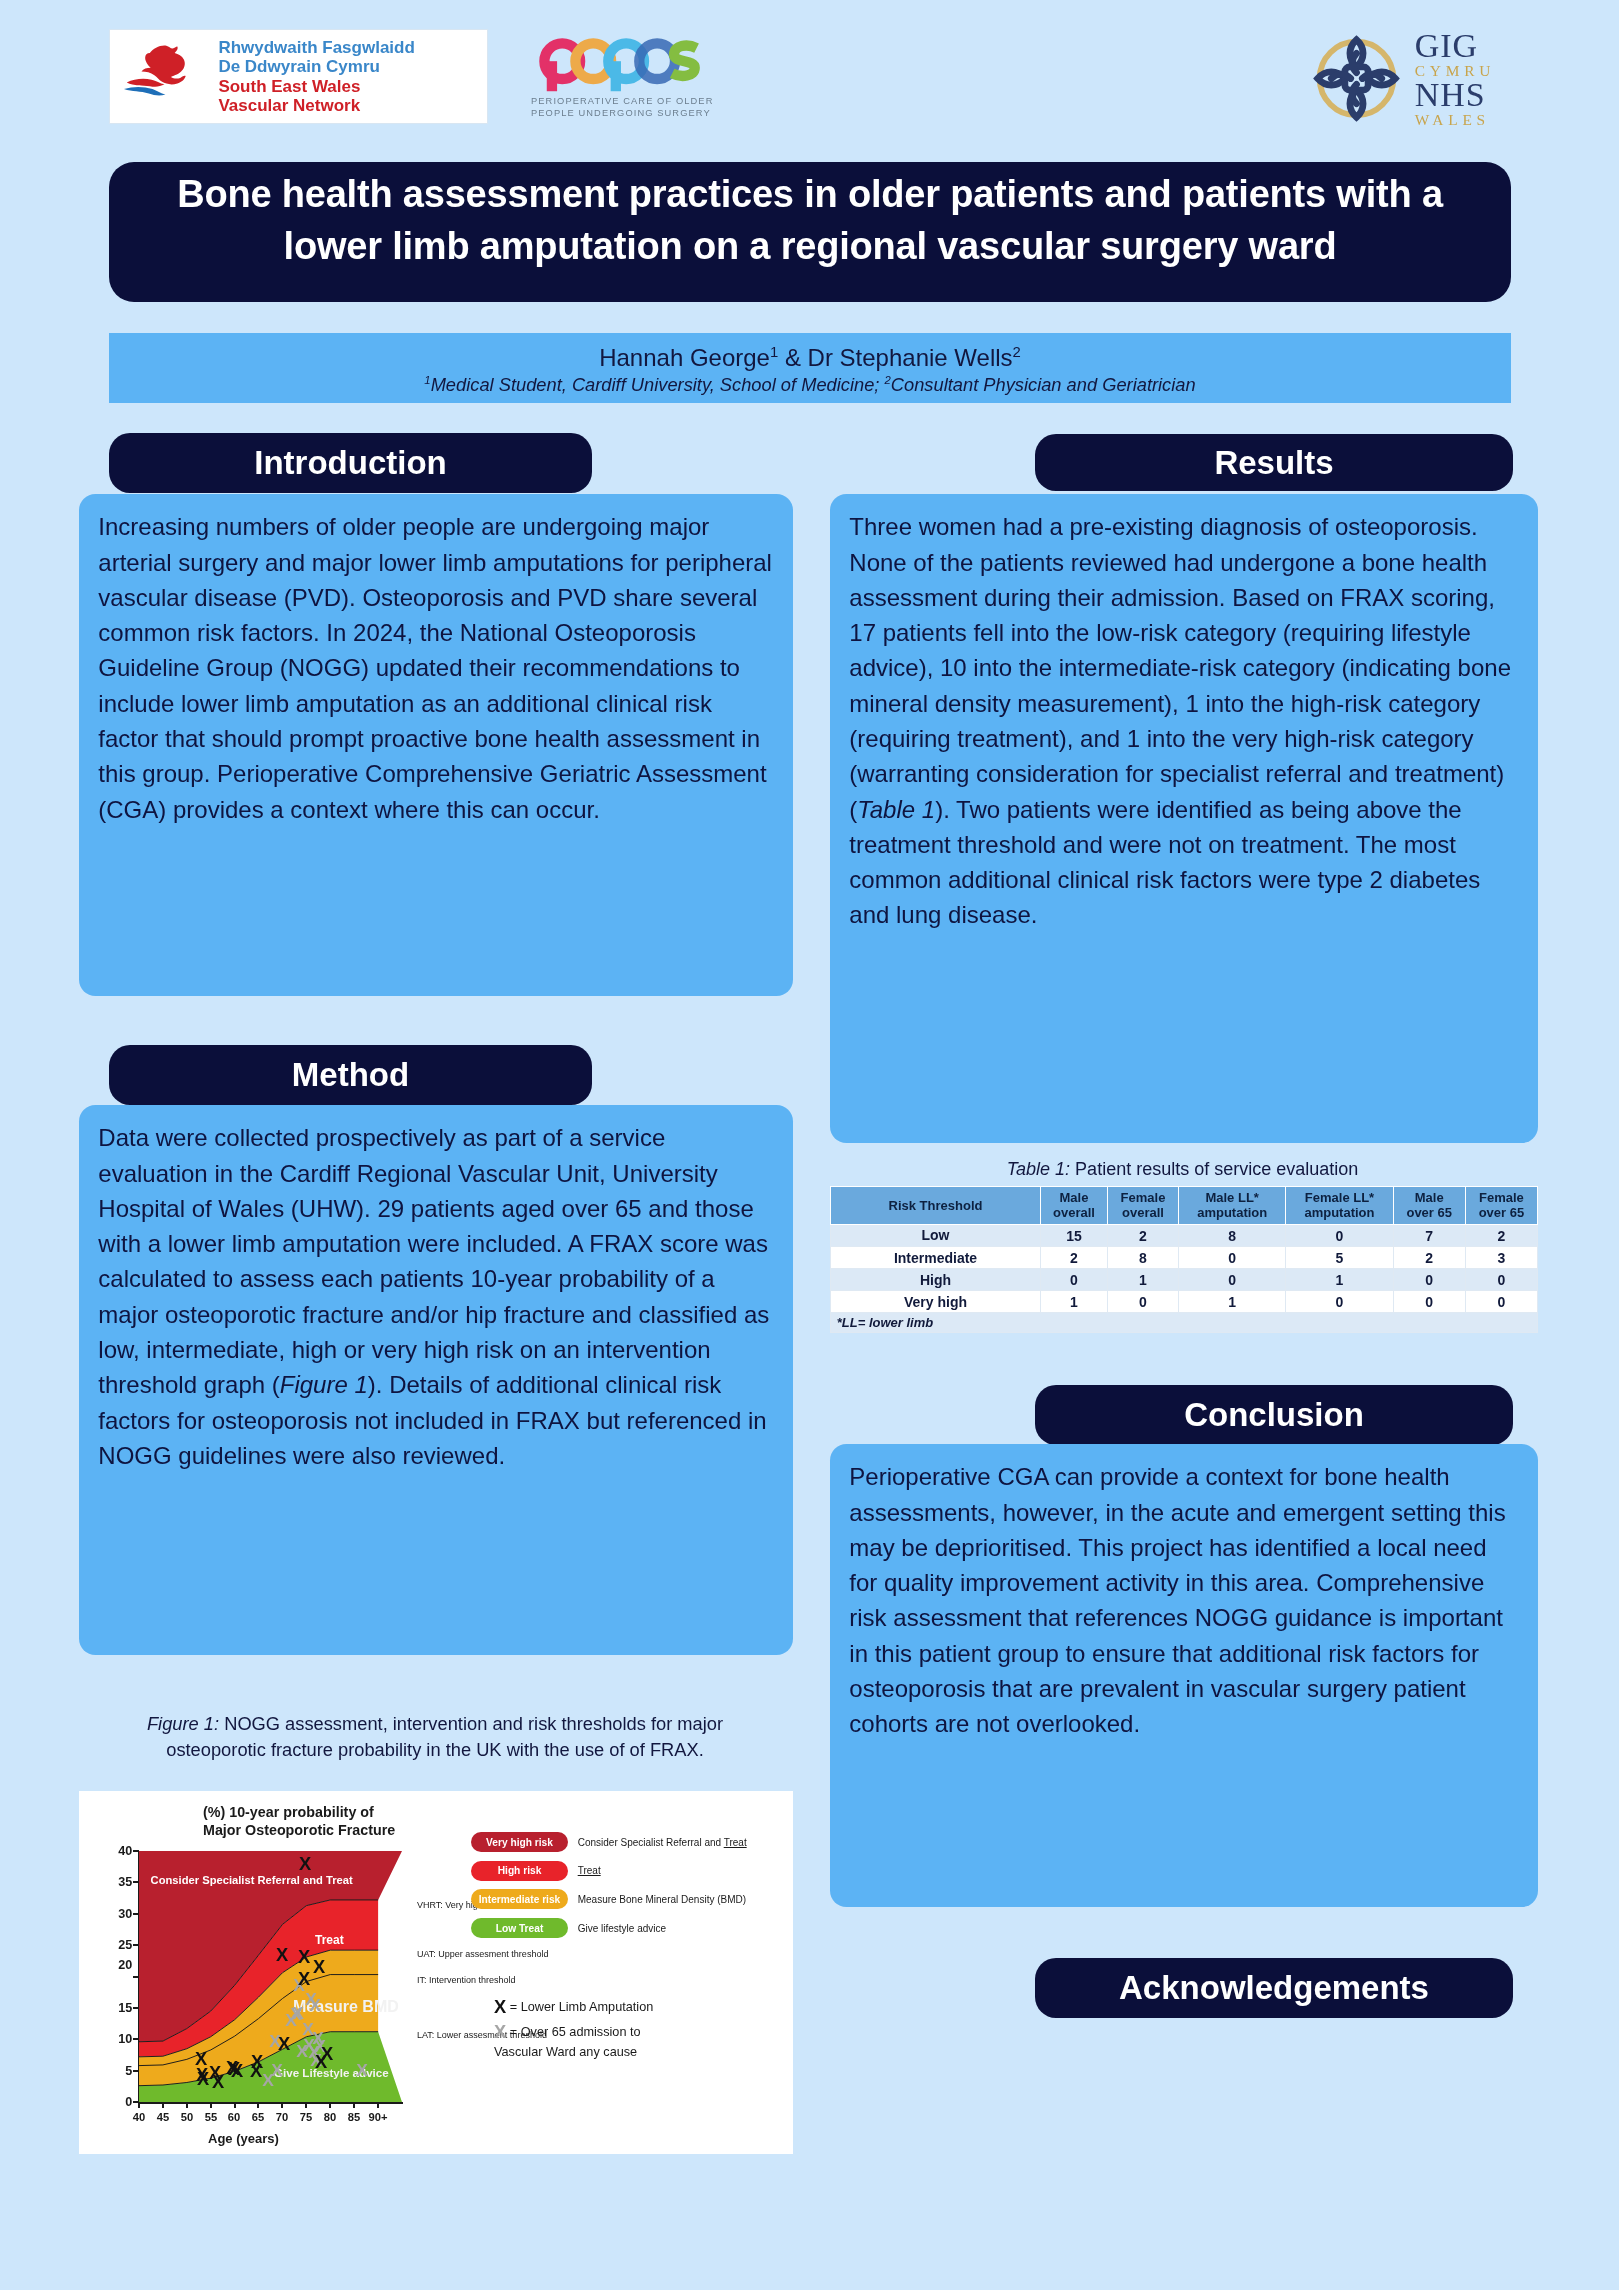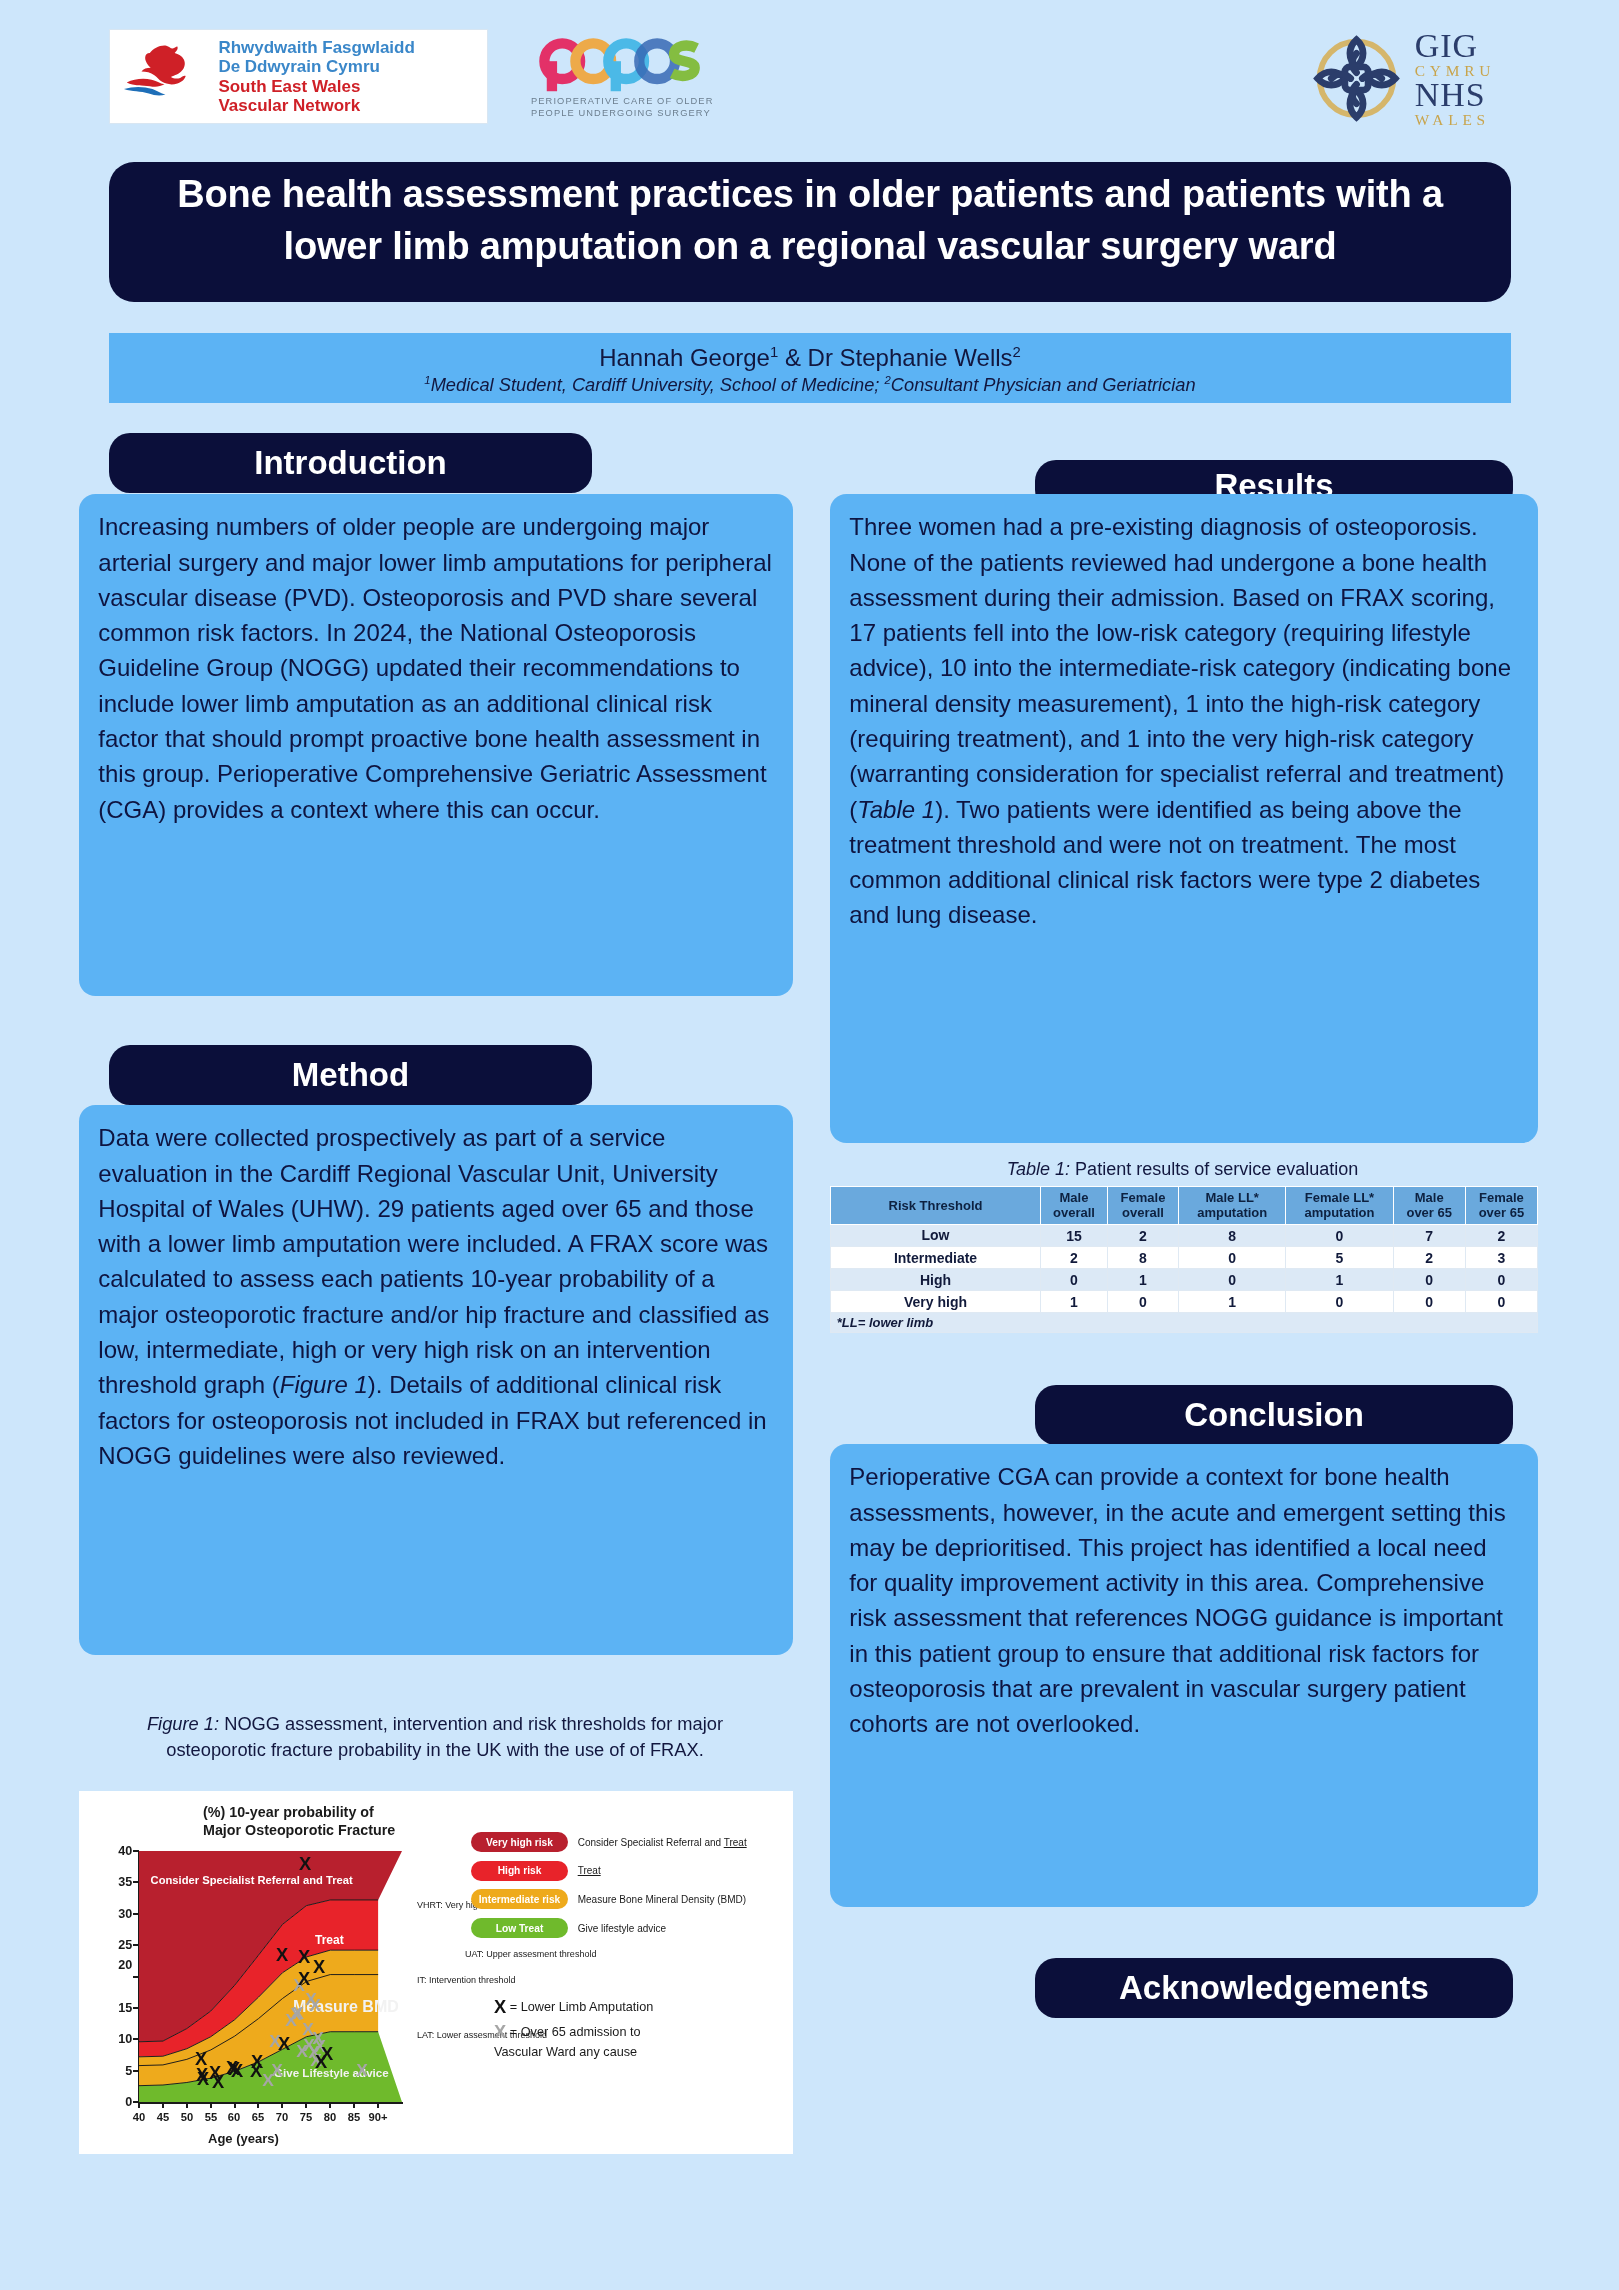--- a/index.html
+++ b/index.html
@@ -209,21 +209,21 @@
     <p>Increasing numbers of older people are undergoing major arterial surgery and major lower limb amputations for peripheral vascular disease (PVD). Osteoporosis and PVD share several common risk factors. In 2024, the National Osteoporosis Guideline Group (NOGG) updated their recommendations to include lower limb amputation as an additional clinical risk factor that should prompt proactive bone health assessment in this group. Perioperative Comprehensive Geriatric Assessment (CGA) provides a context where this can occur.</p>
   </div>
 
   <div class="head-pill" style="left:109px; top:1045px; width:483px; height:60px;">
     <span>Method</span>
   </div>
   <div class="card" style="left:79px; top:1105px; width:714px; height:550px;">
     <p><span>Data were collected prospectively as part of a service evaluation in the Cardiff Regional Vascular Unit, University Hospital of Wales (UHW).  29 patients aged over 65 and those with a lower limb amputation were included. A FRAX score was calculated to assess each patients 10-year probability of a major osteoporotic fracture and/or hip fracture and classified as low, intermediate, high or very high risk on an intervention threshold graph (</span><span class="it">Figure 1</span><span>). Details of additional clinical risk factors for osteoporosis not included in FRAX but referenced in NOGG guidelines were also reviewed.</span></p>
   </div>
 
-  <div class="head-pill" style="left:1035px; top:434px; width:478px; height:51px;margin-top:26px;">
+  <div class="head-pill" style="left:1035px; top:434px; width:478px; height:57px;">
     <span>Results</span>
   </div>
   <div class="card" style="left:830px; top:494px; width:708px; height:649px;">
     <p><span>Three women had a pre-existing diagnosis of osteoporosis. None of the patients reviewed had undergone a bone health assessment during their admission.  Based on FRAX scoring, 17 patients fell into the low-risk category (requiring lifestyle advice), 10 into the intermediate-risk category (indicating bone mineral density measurement), 1 into the high-risk category (requiring treatment), and 1 into the very high-risk category (warranting consideration for specialist referral and treatment) (</span><span class="it">Table 1</span><span>). Two patients were identified as being above the treatment threshold and were not on treatment. The most common additional clinical risk factors were type 2 diabetes and lung disease.</span></p>
   </div>
 
   <div class="table-cap">
     <span class="it">Table 1:</span><span> Patient results of service evaluation</span>
   </div>
   <div class="table-wrap">
@@ -423,21 +423,21 @@
           <div class="mark lla" style="left: 143px; top: 104px;">X</div>
           <div class="mark lla" style="left: 166px; top: 12.6px;">X</div>
           <div class="mark lla" style="left: 165px; top: 106px;">X</div>
           <div class="mark lla" style="left: 165px; top: 128px;">X</div>
           <div class="mark lla" style="left: 180px; top: 116px;">X</div>
           <div class="mark lla" style="left: 188px; top: 203px;">X</div>
           <div class="mark lla" style="left: 182px; top: 211px;">X</div>
         </div>
 
       <div class="thr-label" style="left:278px; top:49px;">VHRT: Very high risk threshold</div>
-      <div class="thr-label" style="left:278px; top:98px;margin-left:48px;">UAT: Upper assesment  threshold</div>
+      <div class="thr-label" style="left:278px; top:98px;">UAT: Upper assesment  threshold</div>
       <div class="thr-label" style="left:278px; top:124px;">IT: Intervention  threshold</div>
       <div class="thr-label" style="left:278px; top:179px;">LAT: Lower assesment  threshold</div>
     </div>
 
     <div class="xaxis-label">Age (years)</div>
 
     <div class="legend">
       <div class="lg-row">
         <div class="lg-pill" style="background:#b8202e">Very high risk</div>
         <div class="lg-desc"><span>Consider Specialist Referral and </span><u>Treat</u></div>

